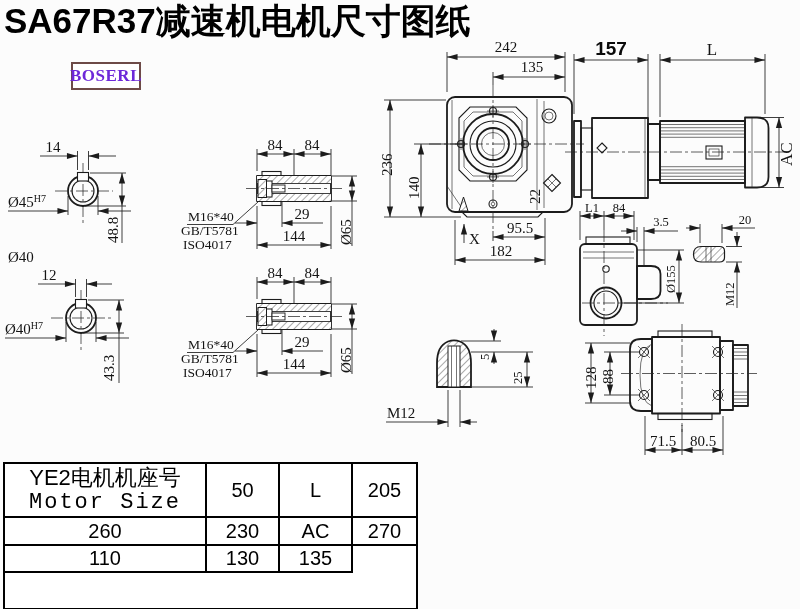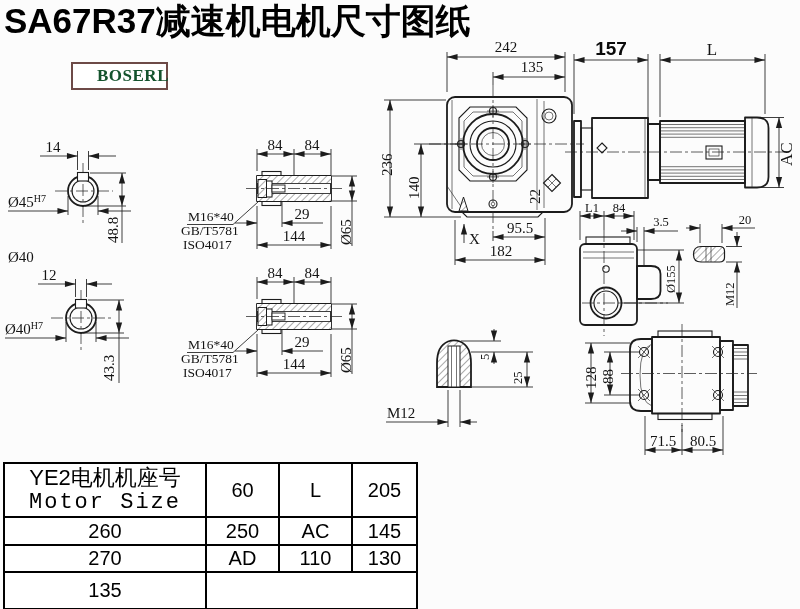--- a/index.html
+++ b/index.html
@@ -1,22 +1,22 @@
 <!DOCTYPE html>
 <html><head>
 <meta charset="utf-8">
 <style>
   html,body{margin:0;padding:0;background:#e8e8e8;}
   .page{position:relative;width:800px;height:609px;background:#fcfcfc;overflow:hidden;
         font-family:"Liberation Sans",sans-serif;}
   .title{position:absolute;left:4px;top:-2px;font-size:35px;font-weight:bold;color:#000;
          white-space:nowrap;font-family:"Liberation Sans",sans-serif;}
   .logo{position:absolute;left:71px;top:62px;width:66px;height:24px;border:2px solid #6d4a47;
-        color:#14532d;font:bold 17px "Liberation Serif",serif;display:flex;align-items:center;
-        justify-content:center;background:#fff;letter-spacing:.5px;padding-left:27px;}
+        color:#6d28d9;font:bold 17px "Liberation Serif",serif;display:flex;align-items:center;
+        justify-content:center;background:#fff;letter-spacing:.5px;}
   svg.drawing{position:absolute;left:0;top:0;}
   
   .ol{fill:none;stroke:#1c1c1c;stroke-width:1.8;stroke-linejoin:round;}
   .ol2{fill:none;stroke:#1c1c1c;stroke-width:1.1;}
   .thin{fill:none;stroke:#2a2a2a;stroke-width:0.65;}
   .dl{fill:none;stroke:#1c1c1c;stroke-width:0.85;}
   .cl{fill:none;stroke:#2a2a2a;stroke-width:0.75;stroke-dasharray:12 3 3 3;}
   
   .dim{font:15px "Liberation Serif",serif;fill:#141414;}
   .dims{font:12.5px "Liberation Serif",serif;fill:#141414;}
@@ -400,30 +400,28 @@
       <text class="dim" x="663" y="446" text-anchor="middle">71.5</text>
       <text class="dim" x="703" y="446" text-anchor="middle">80.5</text>
     </g>
   </svg>
 
   <div class="mtable">
     <div class="cell hcell">
       <div class="hcn">YE2电机机座号</div>
       <div class="hen">Motor Size</div>
     </div>
-    <div class="cell">60</div>
+    <div class="cell">50</div>
 
     <div class="cell">L</div>
     <div class="cell">205</div>
     <div class="cell">260</div>
-    <div class="cell">250</div>
+    <div class="cell">230</div>
 
     <div class="cell">AC</div>
-    <div class="cell">145</div>
     <div class="cell">270</div>
 
-    <div class="cell">AD</div>
     <div class="cell">110</div>
     <div class="cell">130</div>
     <div class="cell">135</div>
   </div>
 
 </div>
 
 </body></html>

